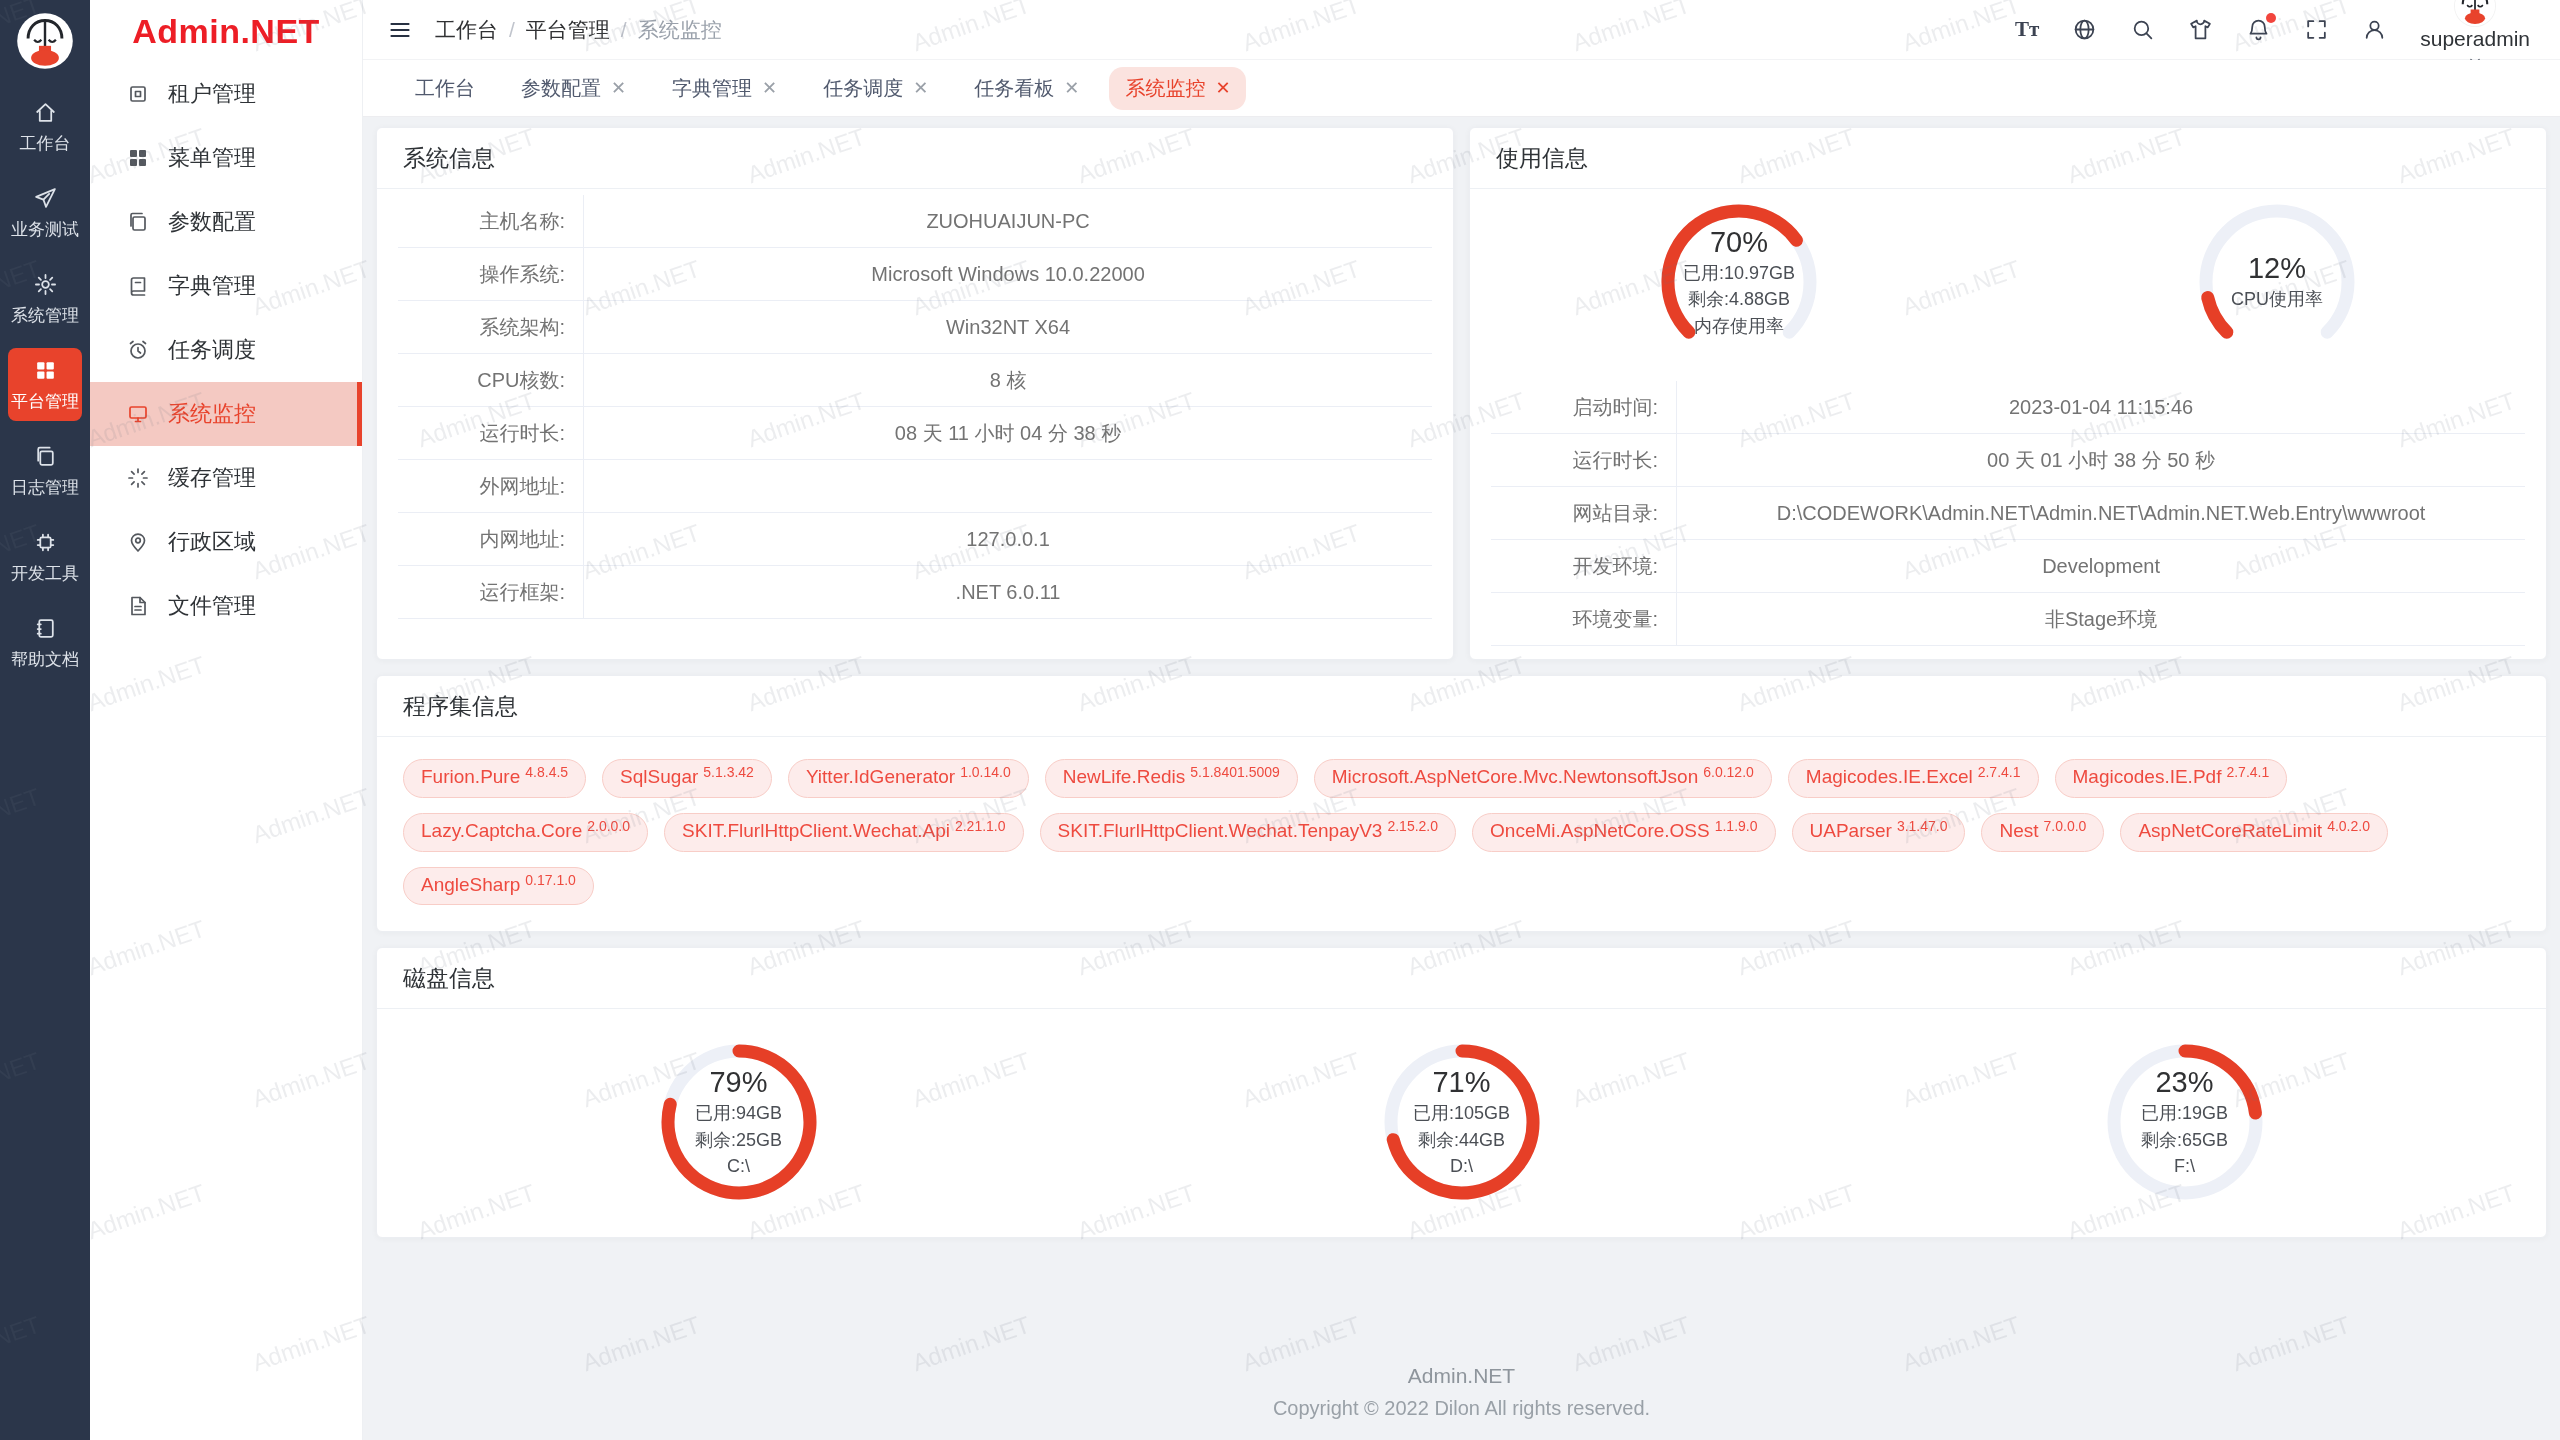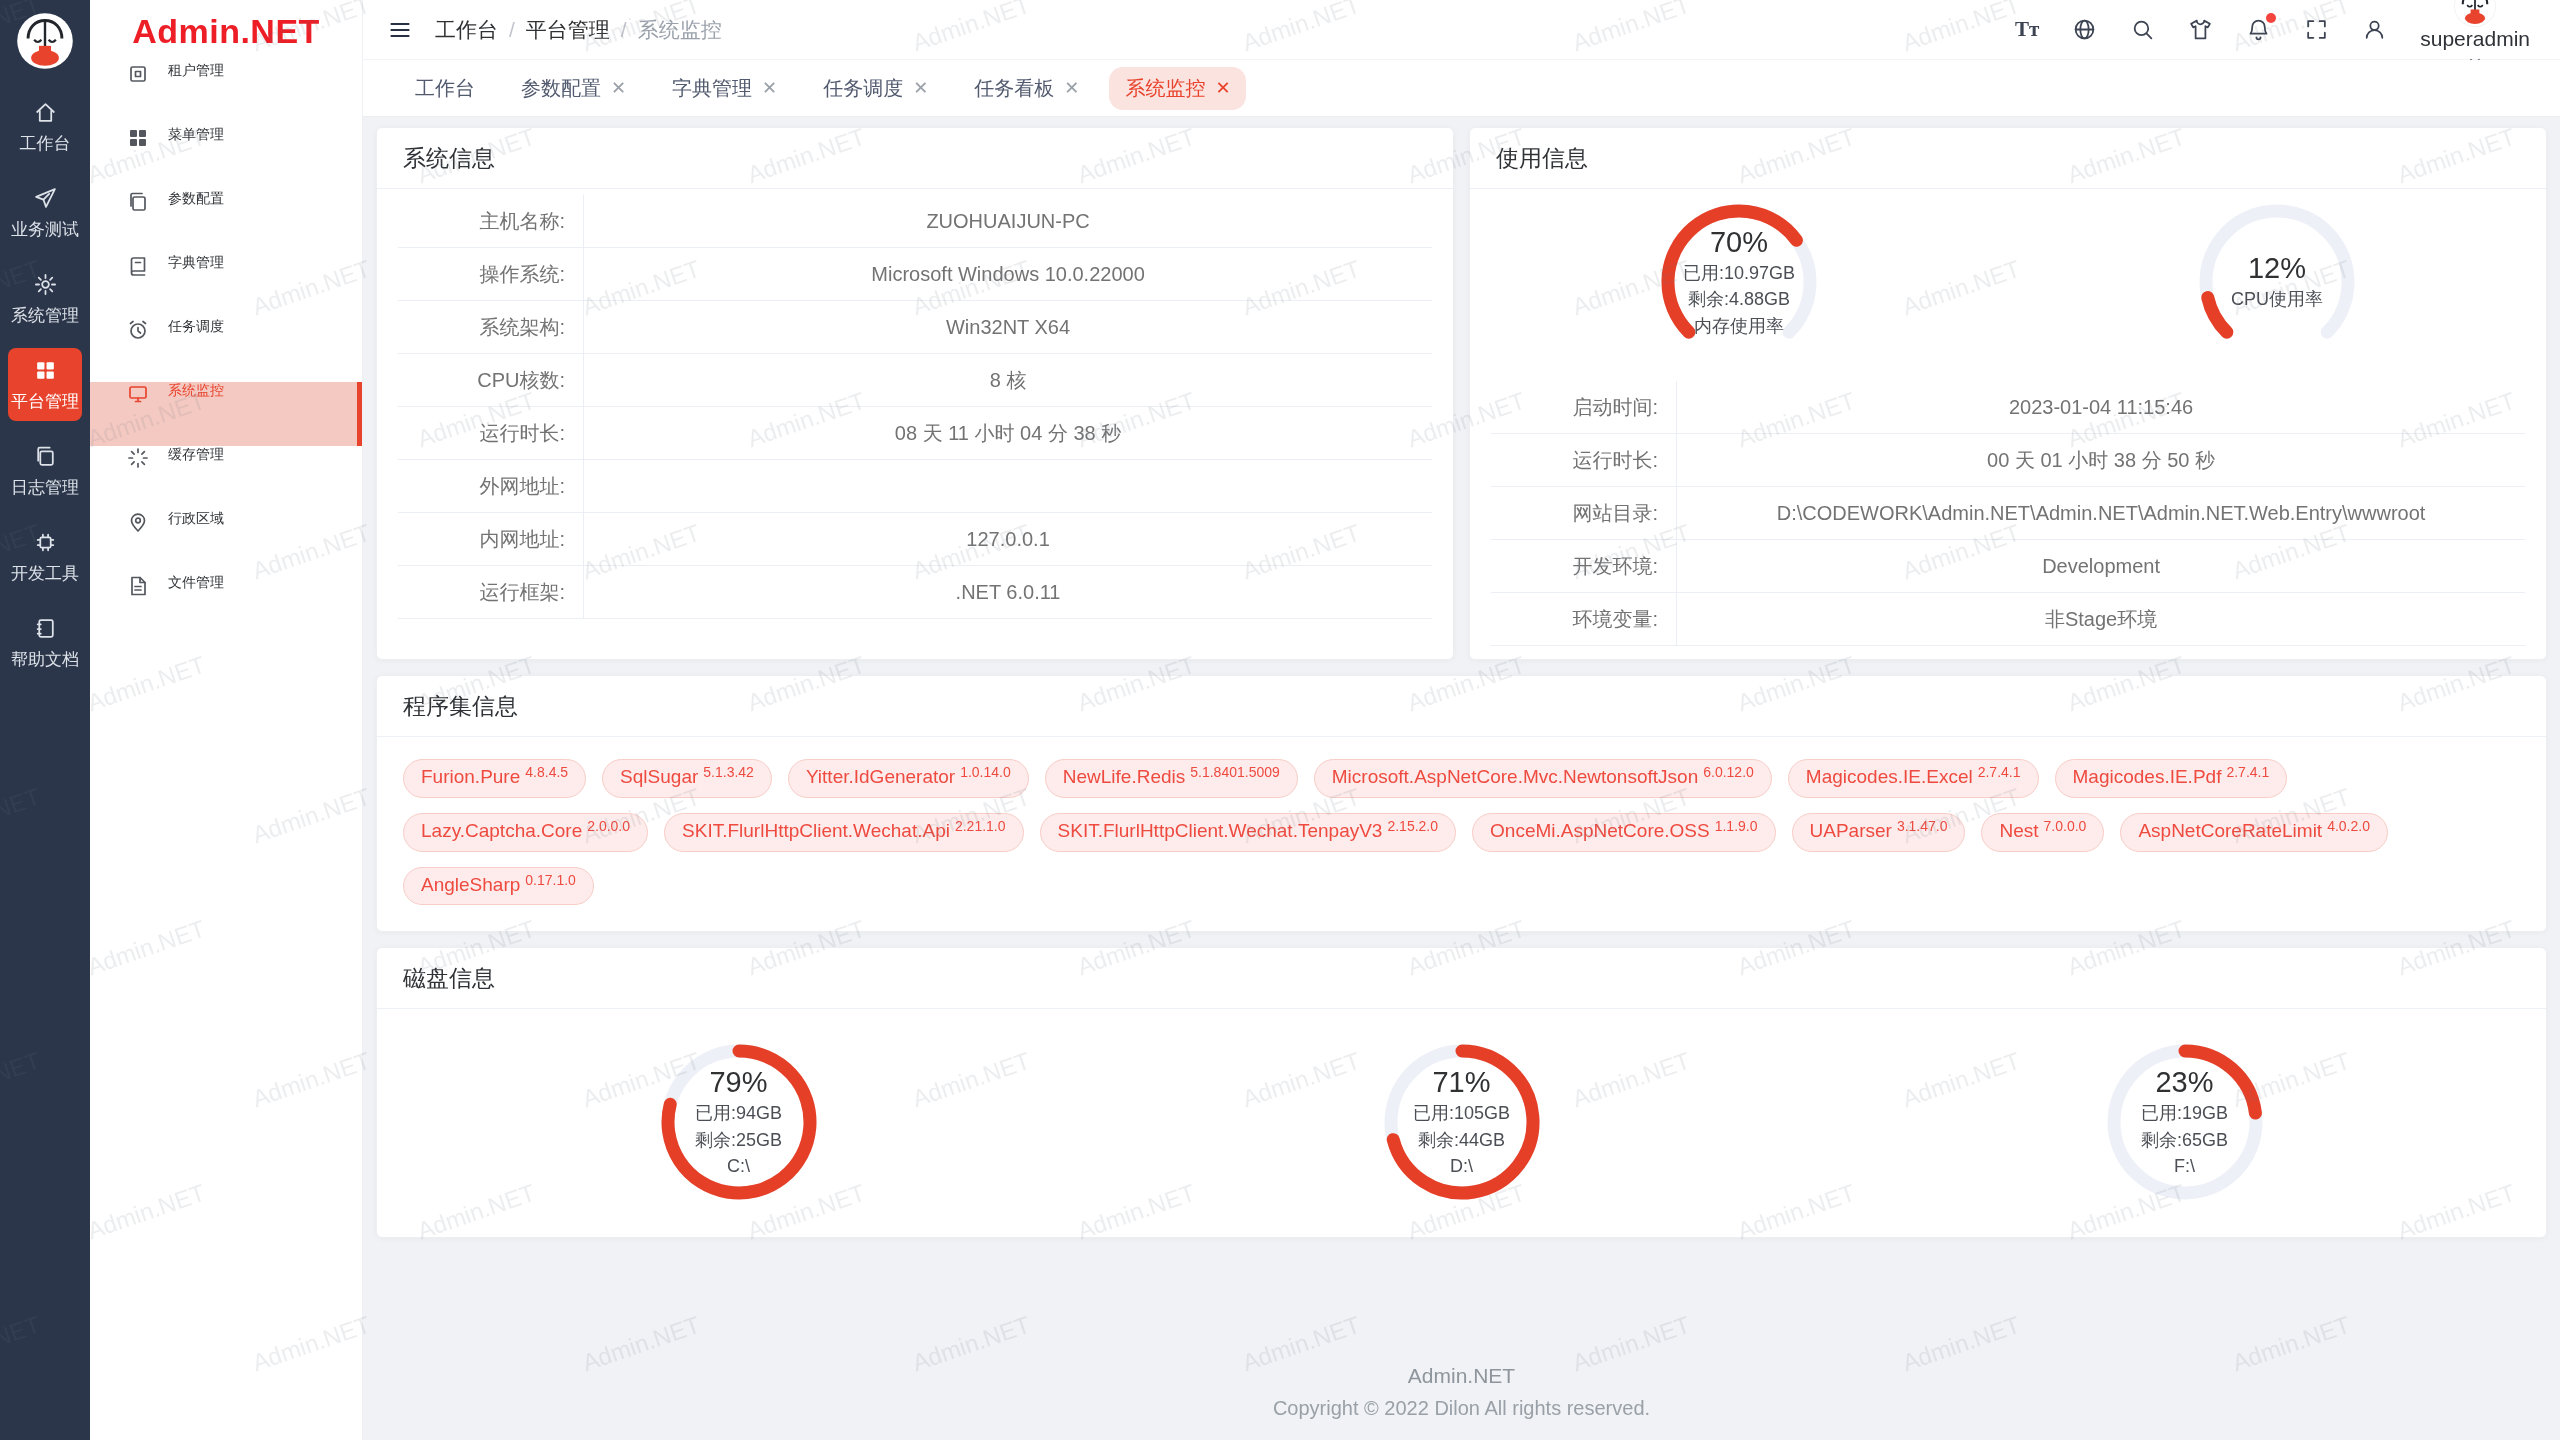--- a/index.html
+++ b/index.html
@@ -16,21 +16,21 @@
   .rail-logo { width:58px; height:58px; margin:2px auto 20px; cursor:pointer; }
   .rail-logo svg { width:100%; height:100%; }
   .rail-item { display:flex; flex-direction:column; align-items:center; gap:7px; color:#dde2e9; margin:0 8px 13px; padding:10px 0 8px; border-radius:8px; cursor:pointer; }
   .rail-item .icon svg { width:25px; height:25px; display:block; }
   .rail-label { font-size:17px; }
   .rail-item.active { background:#e8432c; color:#fff; }
 
   
   .sidebar { width:273px; background:#fff; border-right:1px solid #eef0f3; display:flex; flex-direction:column; flex:none; z-index:2; }
   .side-logo { height:62px; display:flex; align-items:center; justify-content:center; font-size:34px; font-weight:bold; color:#ed1e26; letter-spacing:.5px; }
-  .side-item { height:64px; display:flex; align-items:flex-start; gap:18px; padding-left:36px; font-size:14px; color:#2f3337; cursor:pointer; }
+  .side-item { height:64px; display:flex; align-items:center; gap:18px; padding-left:36px; font-size:22px; color:#2f3337; cursor:pointer; }
   .side-item .icon svg { width:24px; height:24px; display:block; color:#54585e; }
   .side-item.active { background:#f4c9c2; color:#e8432c; border-right:5px solid #e8432c; }
   .side-item.active .icon svg { color:#e8432c; }
 
   
   .main { flex:1; display:flex; flex-direction:column; background:#f0f2f5; min-width:0; }
   .topbar { height:60px; background:#fff; display:flex; align-items:center; justify-content:space-between; padding:0 30px 0 24px; border-bottom:1px solid #f2f3f5; flex:none; }
   .tb-left { display:flex; align-items:center; gap:22px; }
   .hamburger svg { width:26px; height:26px; color:#273142; display:block; cursor:pointer; }
   .breadcrumb { font-size:21px; display:flex; align-items:center; }

